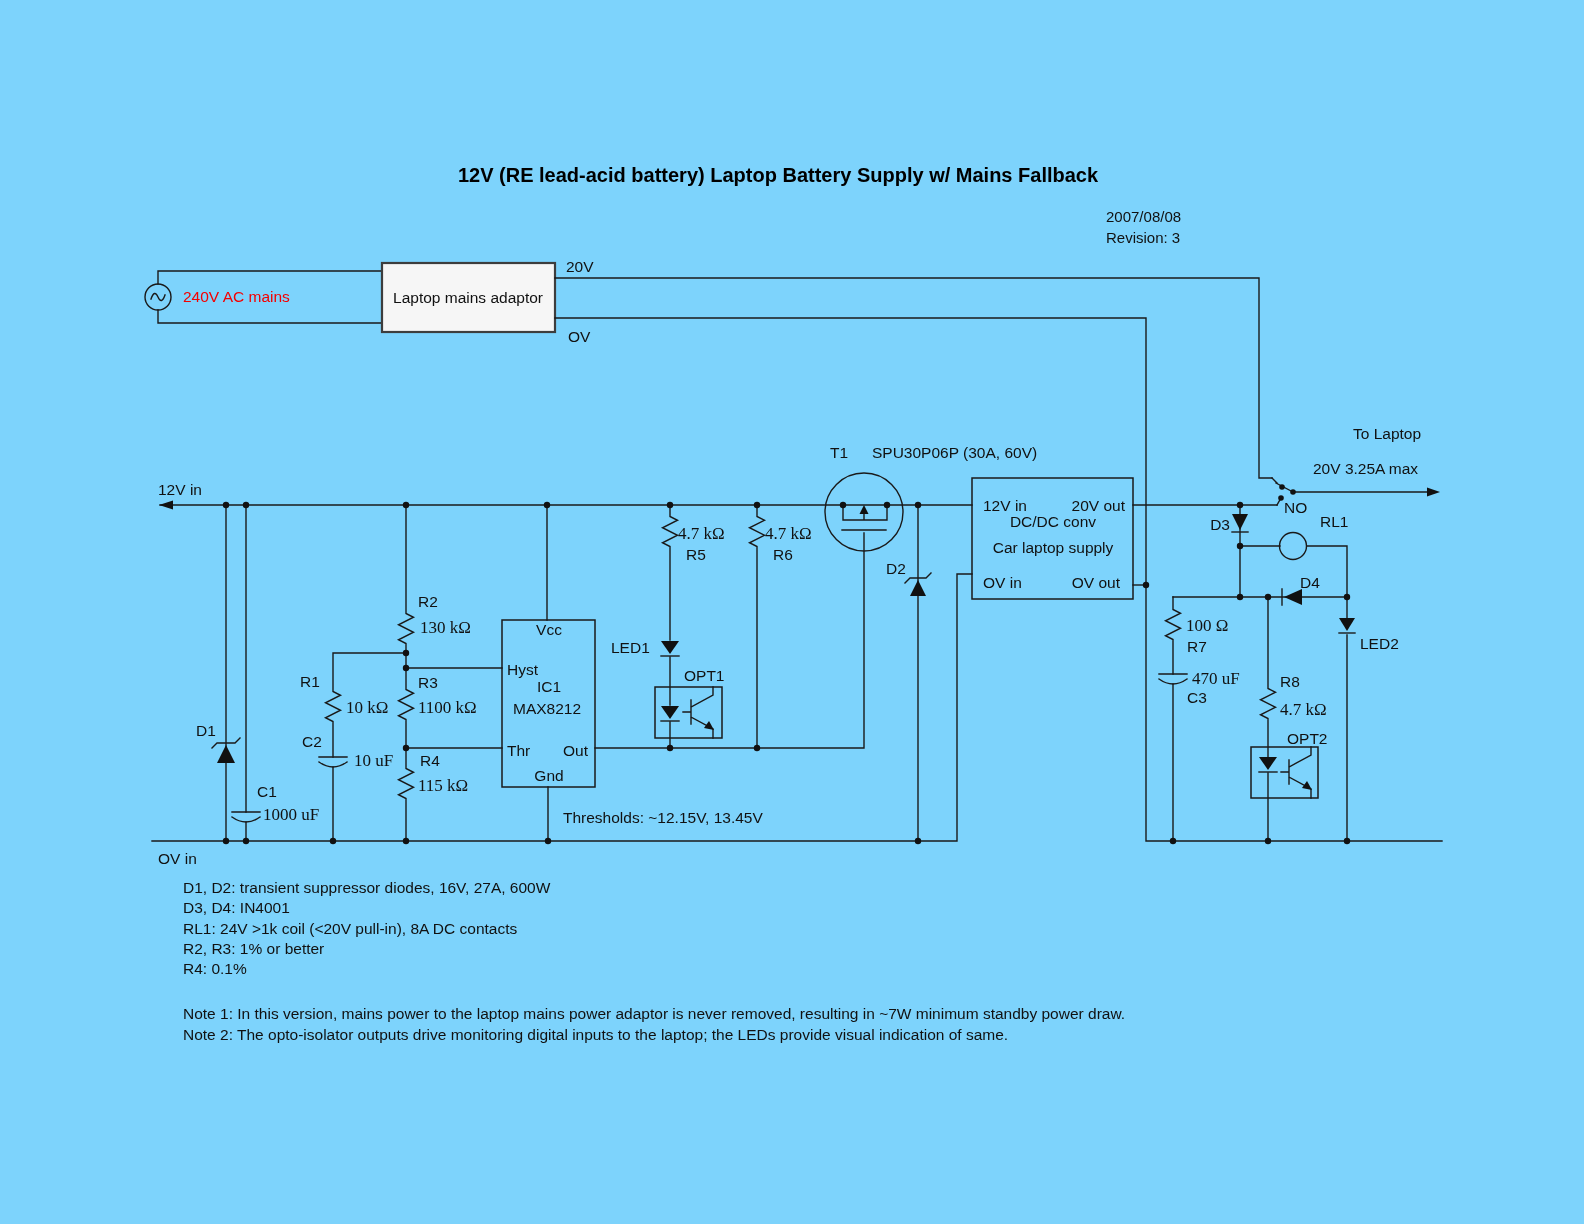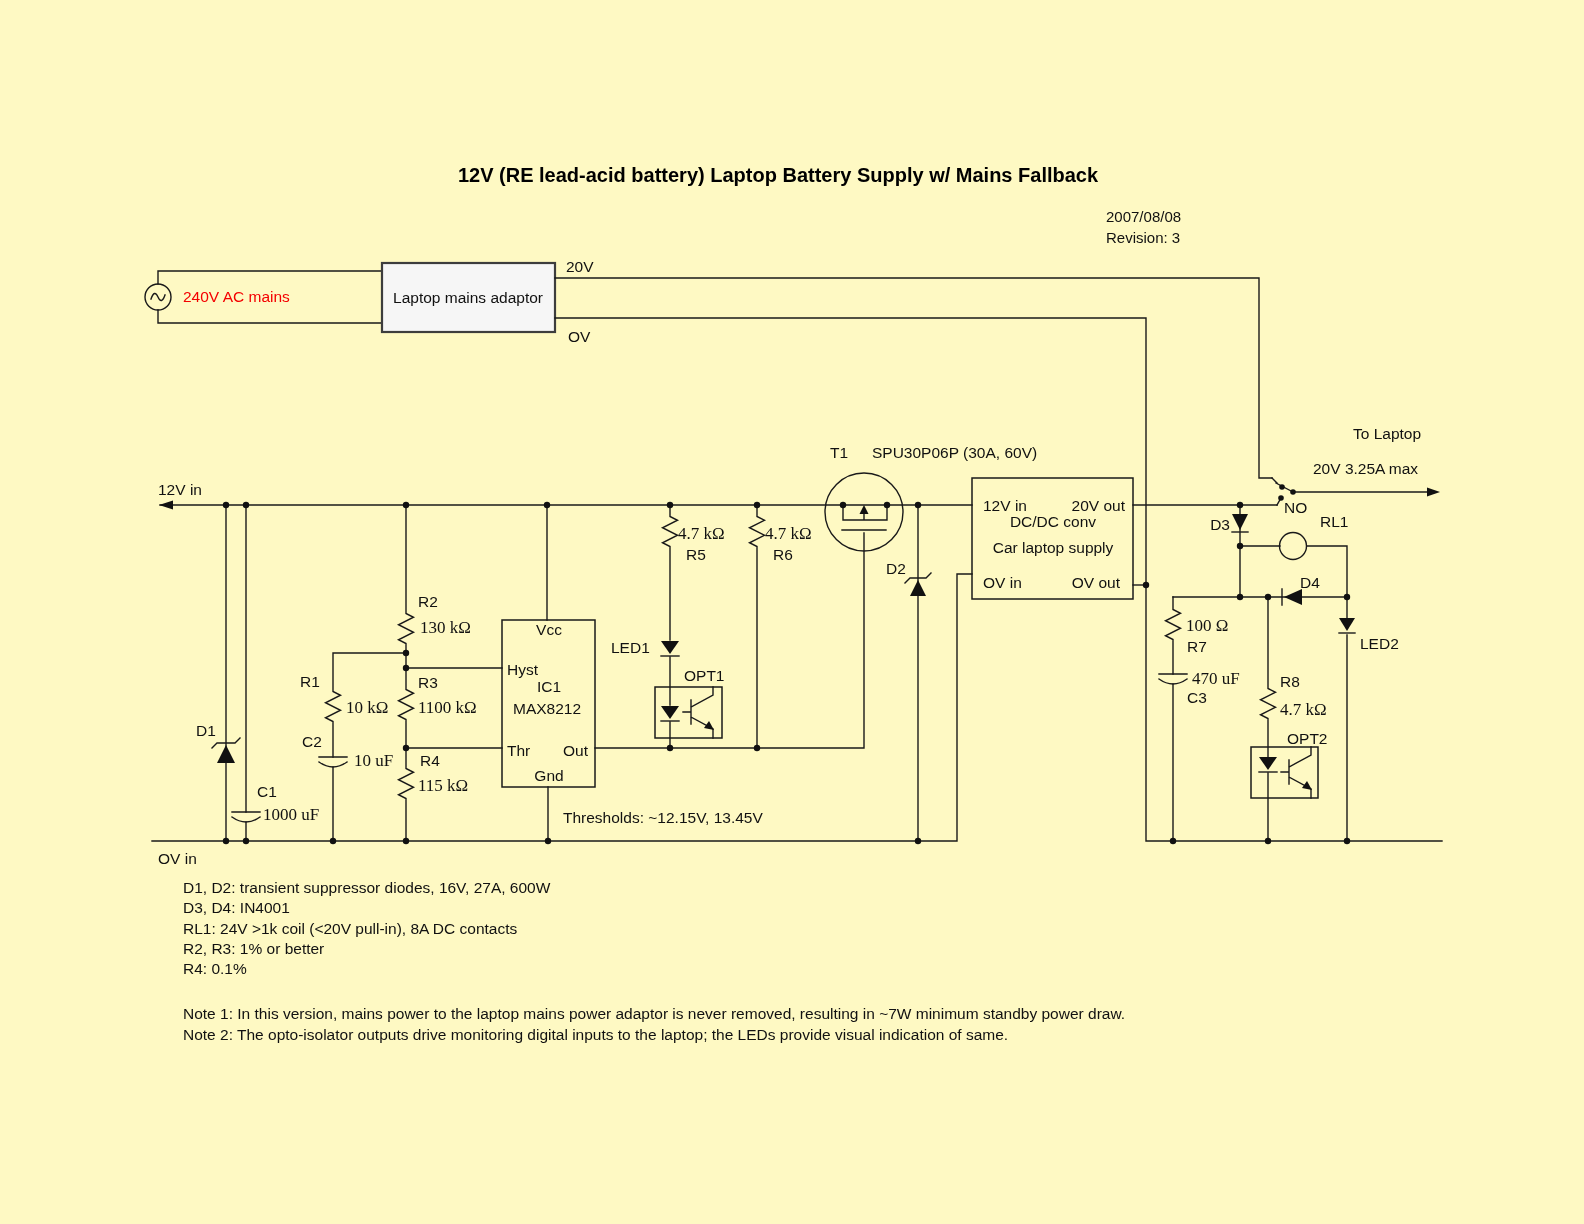--- a/index.html
+++ b/index.html
@@ -1,16 +1,16 @@
 <!DOCTYPE html>
 <html><head>
 <meta charset="utf-8">
 <style>
   html,body{margin:0;padding:0;background:#f6f6f6;}
-  #page{position:relative;width:1584px;height:1224px;background:#fef9c3;overflow:hidden;}
+  #page{position:relative;width:1584px;height:1224px;background:#7dd3fc;overflow:hidden;}
   .wire{stroke:#1a1a1a;stroke-width:1.4;fill:none;stroke-linecap:square;}
   .box{stroke:#1a1a1a;stroke-width:1.5;fill:none;}
   .abox{stroke:#3d3d3d;stroke-width:2.2;fill:#f6f6f6;}
   .dot{fill:#111;}
   .sym{fill:#111;stroke:none;}
   .lbl{font:15.5px "Liberation Sans",sans-serif;fill:#111;}
   .sm{font:15px "Liberation Sans",sans-serif;fill:#111;}
   .val{font:17px "Liberation Serif",serif;fill:#111;}
   .ttl{font:bold 20px "Liberation Sans",sans-serif;fill:#000;}
   .red{fill:#f40000;}

